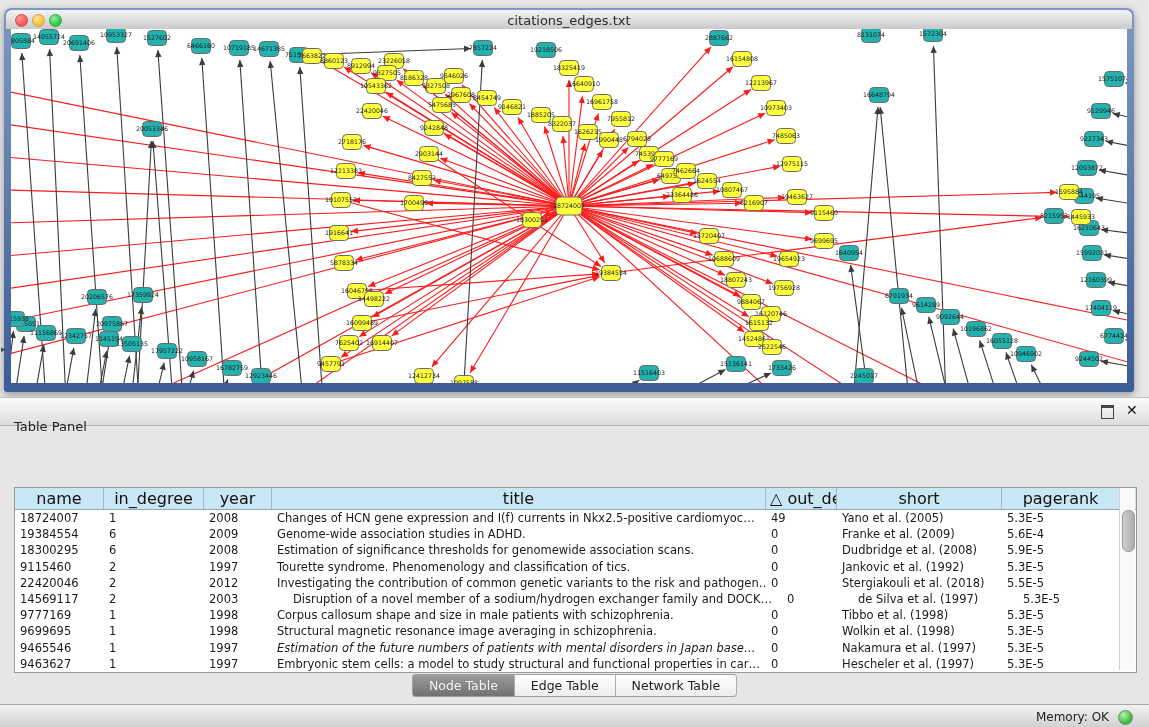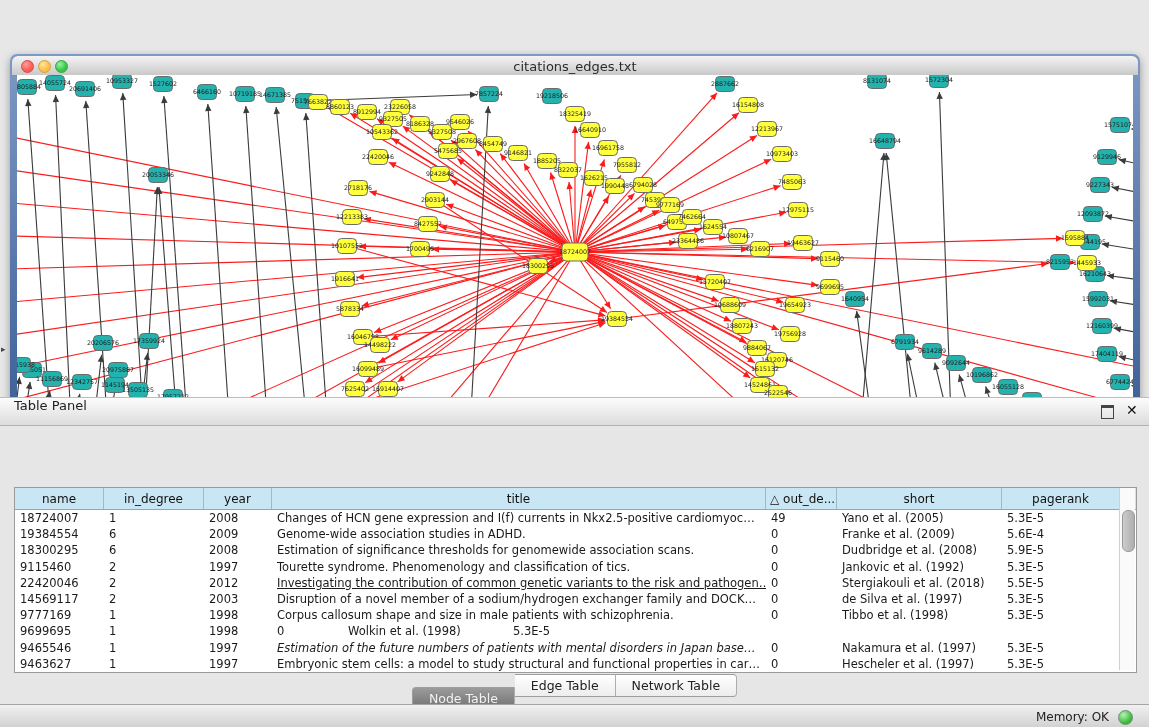--- a/index.html
+++ b/index.html
@@ -1,50 +1,50 @@
 <!DOCTYPE html>
 <html><head>
 <meta charset="utf-8">
 <style>
   html,body{margin:0;padding:0;}
   body{width:1149px;height:727px;background:#e7e7e7;font-family:"DejaVu Sans","Liberation Sans",sans-serif;overflow:hidden;position:relative;}
   .abs{position:absolute;}
   
-  #netwin{left:10px;top:8px;width:1130px;height:384px;border-radius:7px 7px 3px 3px;
-    background:linear-gradient(#7d99c4,#3a5d95);box-shadow:0 3px 8px rgba(0,0,0,.35);margin-top:46px;}
+  #netwin{left:4px;top:8px;width:1130px;height:384px;border-radius:7px 7px 3px 3px;
+    background:linear-gradient(#7d99c4,#3a5d95);box-shadow:0 3px 8px rgba(0,0,0,.35);}
   #titlebar{left:2px;top:2px;width:1126px;height:19px;border-radius:6px 6px 0 0;
     background:linear-gradient(#f4f4f4,#c9c9c9);border-bottom:1px solid #8e8e8e;}
   .tl{width:11px;height:11px;border-radius:50%;top:4px;}
   #tl-close{left:9px;background:radial-gradient(circle at 35% 30%,#ff9d99,#fc5b57 60%);border:1px solid #d94744;}
   #tl-min{left:26px;background:radial-gradient(circle at 35% 30%,#ffe3a0,#fdbe41 60%);border:1px solid #d1a23c;}
   #tl-zoom{left:43px;background:radial-gradient(circle at 35% 30%,#9ef0a2,#34c84a 60%);border:1px solid #2ca83d;}
   #wintitle{left:0;top:3px;width:100%;text-align:center;font-size:13px;color:#2b2b2b;}
   #canvasbox{left:7px;top:21px;width:1116px;height:354px;background:#fff;overflow:hidden;}
   #collapse-arrow{left:1px;top:344px;font-size:9px;color:#444;}
   
   #panel{left:0;top:397px;width:1149px;height:330px;background:#e6e6e6;border-top:1px solid #bdbdbd;}
   #panel-titlebar{left:0;top:0;width:1149px;height:27px;background:linear-gradient(#fcfcfc,#dcdcdc);border-bottom:1px solid #b2b2b2;}
-  #panel-title{left:14px;top:0;font-size:13px;color:#222;}
+  #panel-title{left:14px;top:21px;font-size:13px;color:#222;}
   #float-icon{left:1101px;top:7px;width:11px;height:10px;border:1.5px solid #444;border-top-width:3px;}
   #close-icon{left:1126px;top:4px;font-size:14px;font-weight:bold;color:#111;}
   
   #tablebox{left:14px;top:486px;width:1121px;height:184px;border:1px solid #9a9a9a;background:#fff;overflow:hidden;}
   #thead{display:flex;height:21px;background:#c9e6f5;border-bottom:1px solid #8ea8b5;}
-  .th{font-size:12px;color:#111;border-right:1px solid #9fb9c6;display:flex;align-items:center;justify-content:center;overflow:hidden;white-space:nowrap;box-sizing:border-box;}
+  .th{font-size:16px;color:#111;border-right:1px solid #9fb9c6;display:flex;align-items:center;justify-content:center;overflow:hidden;white-space:nowrap;box-sizing:border-box;}
   .th.left{justify-content:flex-start;padding-left:4px;}
   .tr{display:flex;height:16.2px;background:#fff;}
   .td{font-size:11.5px;color:#1a1a1a;padding-left:5px;white-space:nowrap;overflow:hidden;box-sizing:border-box;line-height:16.2px;}
   #vscroll{left:1104px;top:0px;width:15px;height:182px;background:#fafafa;border-left:1px solid #d0d0d0;}
   #vthumb{left:2px;top:22px;width:11px;height:40px;border-radius:6px;background:linear-gradient(90deg,#cdcdcd,#aeaeae);border:1px solid #999;}
   
   #tabs{left:0;top:673px;width:1149px;display:flex;justify-content:center;}
   .tabseg{height:21px;line-height:21px;font-size:12.5px;padding:0 16px;border-top:1px solid #9e9e9e;border-bottom:1px solid #9e9e9e;border-right:1px solid #adadad;background:linear-gradient(#ffffff,#ededed);color:#222;}
   .tabseg.first{border-left:1px solid #9e9e9e;border-radius:4px 0 0 4px;}
   .tabseg.last{border-radius:0 4px 4px 0;}
-  .tabseg.sel{background:linear-gradient(#9b9b9b,#717171);color:#f2f2f2;margin-top:13px;}
+  .tabseg.sel{background:linear-gradient(#9b9b9b,#717171);color:#f2f2f2;}
   
   #statusbar{left:0;top:703px;width:1149px;height:24px;background:linear-gradient(#f1f1f1,#cfcfcf);border-top:1px solid #a5a5a5;}
   #memlabel{right:40px;top:5px;font-size:12px;color:#222;}
   #memled{right:16px;top:5px;width:13px;height:13px;border-radius:50%;border:1px solid #6f8f6f;background:radial-gradient(circle at 35% 30%,#b4f3b4,#35b535 70%);}
 </style>
 </head>
 <body>
 
 <div id="netwin" class="abs">
   <div id="titlebar" class="abs">
@@ -630,47 +630,48 @@
           <div class="td" style="width: 68px;">1997</div>
           <div class="td" style="width: 494px;">Tourette syndrome. Phenomenology and classification of tics.</div>
           <div class="td" style="width: 71px;">0</div>
           <div class="td" style="width: 165px;">Jankovic et al. (1992)</div>
           <div class="td" style="width: 118px;">5.3E-5</div>
         </div>
         <div class="tr">
           <div class="td" style="width: 89px;">22420046</div>
           <div class="td" style="width: 100px;">2</div>
           <div class="td" style="width: 68px;">2012</div>
-          <div class="td" style="width: 494px; text-decoration: underline;">Investigating the contribution of common genetic variants to the risk and pathogen…</div>
+          <div class="td" style="width: 494px;">Investigating the contribution of common genetic variants to the risk and pathogen…</div>
           <div class="td" style="width: 71px;">0</div>
           <div class="td" style="width: 165px;">Stergiakouli et al. (2018)</div>
           <div class="td" style="width: 118px;">5.5E-5</div>
         </div>
         <div class="tr">
           <div class="td" style="width: 89px;">14569117</div>
           <div class="td" style="width: 100px;">2</div>
           <div class="td" style="width: 68px;">2003</div>
-          <div class="td" style="width: 494px;">Disruption of a novel member of a sodium/hydrogen exchanger family and DOCK…</div>
+          <div class="td" style="width: 494px; margin-left: 16px;">Disruption of a novel member of a sodium/hydrogen exchanger family and DOCK…</div>
           <div class="td" style="width: 71px;">0</div>
           <div class="td" style="width: 165px;">de Silva et al. (1997)</div>
           <div class="td" style="width: 118px;">5.3E-5</div>
         </div>
         <div class="tr">
           <div class="td" style="width: 89px;">9777169</div>
           <div class="td" style="width: 100px;">1</div>
           <div class="td" style="width: 68px;">1998</div>
           <div class="td" style="width: 494px;">Corpus callosum shape and size in male patients with schizophrenia.</div>
           <div class="td" style="width: 71px;">0</div>
           <div class="td" style="width: 165px;">Tibbo et al. (1998)</div>
           <div class="td" style="width: 118px;">5.3E-5</div>
         </div>
         <div class="tr">
           <div class="td" style="width: 89px;">9699695</div>
           <div class="td" style="width: 100px;">1</div>
           <div class="td" style="width: 68px;">1998</div>
+          <div class="td" style="width: 494px;">Structural magnetic resonance image averaging in schizophrenia.</div>
           <div class="td" style="width: 71px;">0</div>
           <div class="td" style="width: 165px;">Wolkin et al. (1998)</div>
           <div class="td" style="width: 118px;">5.3E-5</div>
         </div>
         <div class="tr">
           <div class="td" style="width: 89px;">9465546</div>
           <div class="td" style="width: 100px;">1</div>
           <div class="td" style="width: 68px;">1997</div>
           <div class="td" style="width: 494px; font-style: italic;">Estimation of the future numbers of patients with mental disorders in Japan base…</div>
           <div class="td" style="width: 71px;">0</div>

